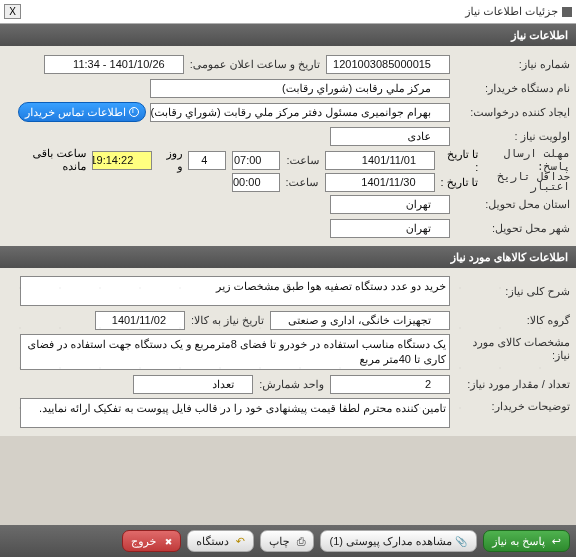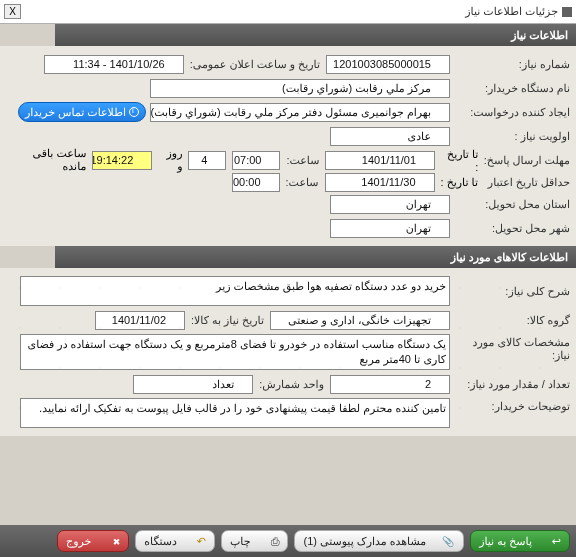--- a/index.html
+++ b/index.html
@@ -16,21 +16,21 @@
   width: 10px; height: 10px; background: #606060; margin-left: 4px;
 }
 .title-text { color: #333; }
 .title-spacer { flex: 1; }
 .title-close {
   width: 17px; height: 15px; border: 1px solid #888; background: #eee;
   font-size: 10px; text-align: center; line-height: 13px; cursor: pointer;
 }
 
 .section-header {
-  width: 521px; height: 22px;
+  width: 576px; height: 22px;
   background: linear-gradient(#6b6b6b, #4f4f4f);
   color: #fff; display: flex; align-items: center; padding: 0 8px;
   font-weight: bold;
 }
 
 .panel {
   width: 576px; background: #e9e7e0; padding: 6px 0;
 }
 .watermark-panel {
   width: 576px;
@@ -48,21 +48,21 @@
   background-image: radial-gradient(rgba(0,0,0,0.03) 1px, transparent 1px);
   background-size: 40px 40px;
 }
 
 .row {
   height: 24px; display: flex; align-items: center; padding: 0 6px;
 }
 .lbl {
   width: 120px; color: #333; padding-left: 2px;
 }
-.lbl-narrow { width: 92px; color:#333; }
+.lbl-narrow { width: 92px; color:#333;font-family:Liberation Mono, monospace; }
 .val {
   height: 19px; border: 1px solid #888; background: #fff; padding: 0 18px;
   display: flex; align-items: center; color: #111; overflow: hidden; white-space: nowrap;
 }
 .mid-lbl { padding: 0 6px; color:#333; }
 
 
 .val-ml {
   min-height: 34px; border: 1px solid #888; background: #fff; padding: 2px 3px;
   color: #111; line-height: 15px; width: 430px;
@@ -80,21 +80,21 @@
 
 .footer-bar {
   position: absolute; bottom: 0; left: 0; width: 576px; height: 32px;
   background: linear-gradient(#6b6b6b,#4f4f4f);
   display: flex; align-items: center; padding: 0 6px; gap: 6px;
   direction: rtl;
 }
 .fbtn {
   height: 22px; border: 1px solid #aaa; background: linear-gradient(#fefefe,#dcdcdc);
   color: #222; padding: 0 8px; border-radius: 7px; cursor: pointer;
-  display: inline-flex; align-items: center; gap: 17px;
+  display: inline-flex; align-items: center; gap: 4px;
 }
 .fbtn.primary { background: linear-gradient(#4fb24f,#2d8a2d); color:#fff; border-color:#1f6a1f; }
 .fbtn.danger  { background: linear-gradient(#e06a6a,#c03a3a); color:#fff; border-color:#902020; }
 .ficon { width: 12px; height: 12px; display:inline-block; }
 .ficon.reply::before { content:"↩"; color:inherit; }
 .ficon.attach::before { content:"📎"; font-size:10px; }
 .ficon.print::before  { content:"⎙"; }
 .ficon.back::before   { content:"↶"; color:#b58a00; }
 .ficon.exit::before   { content:"✖"; font-size:9px; }
 </style>

